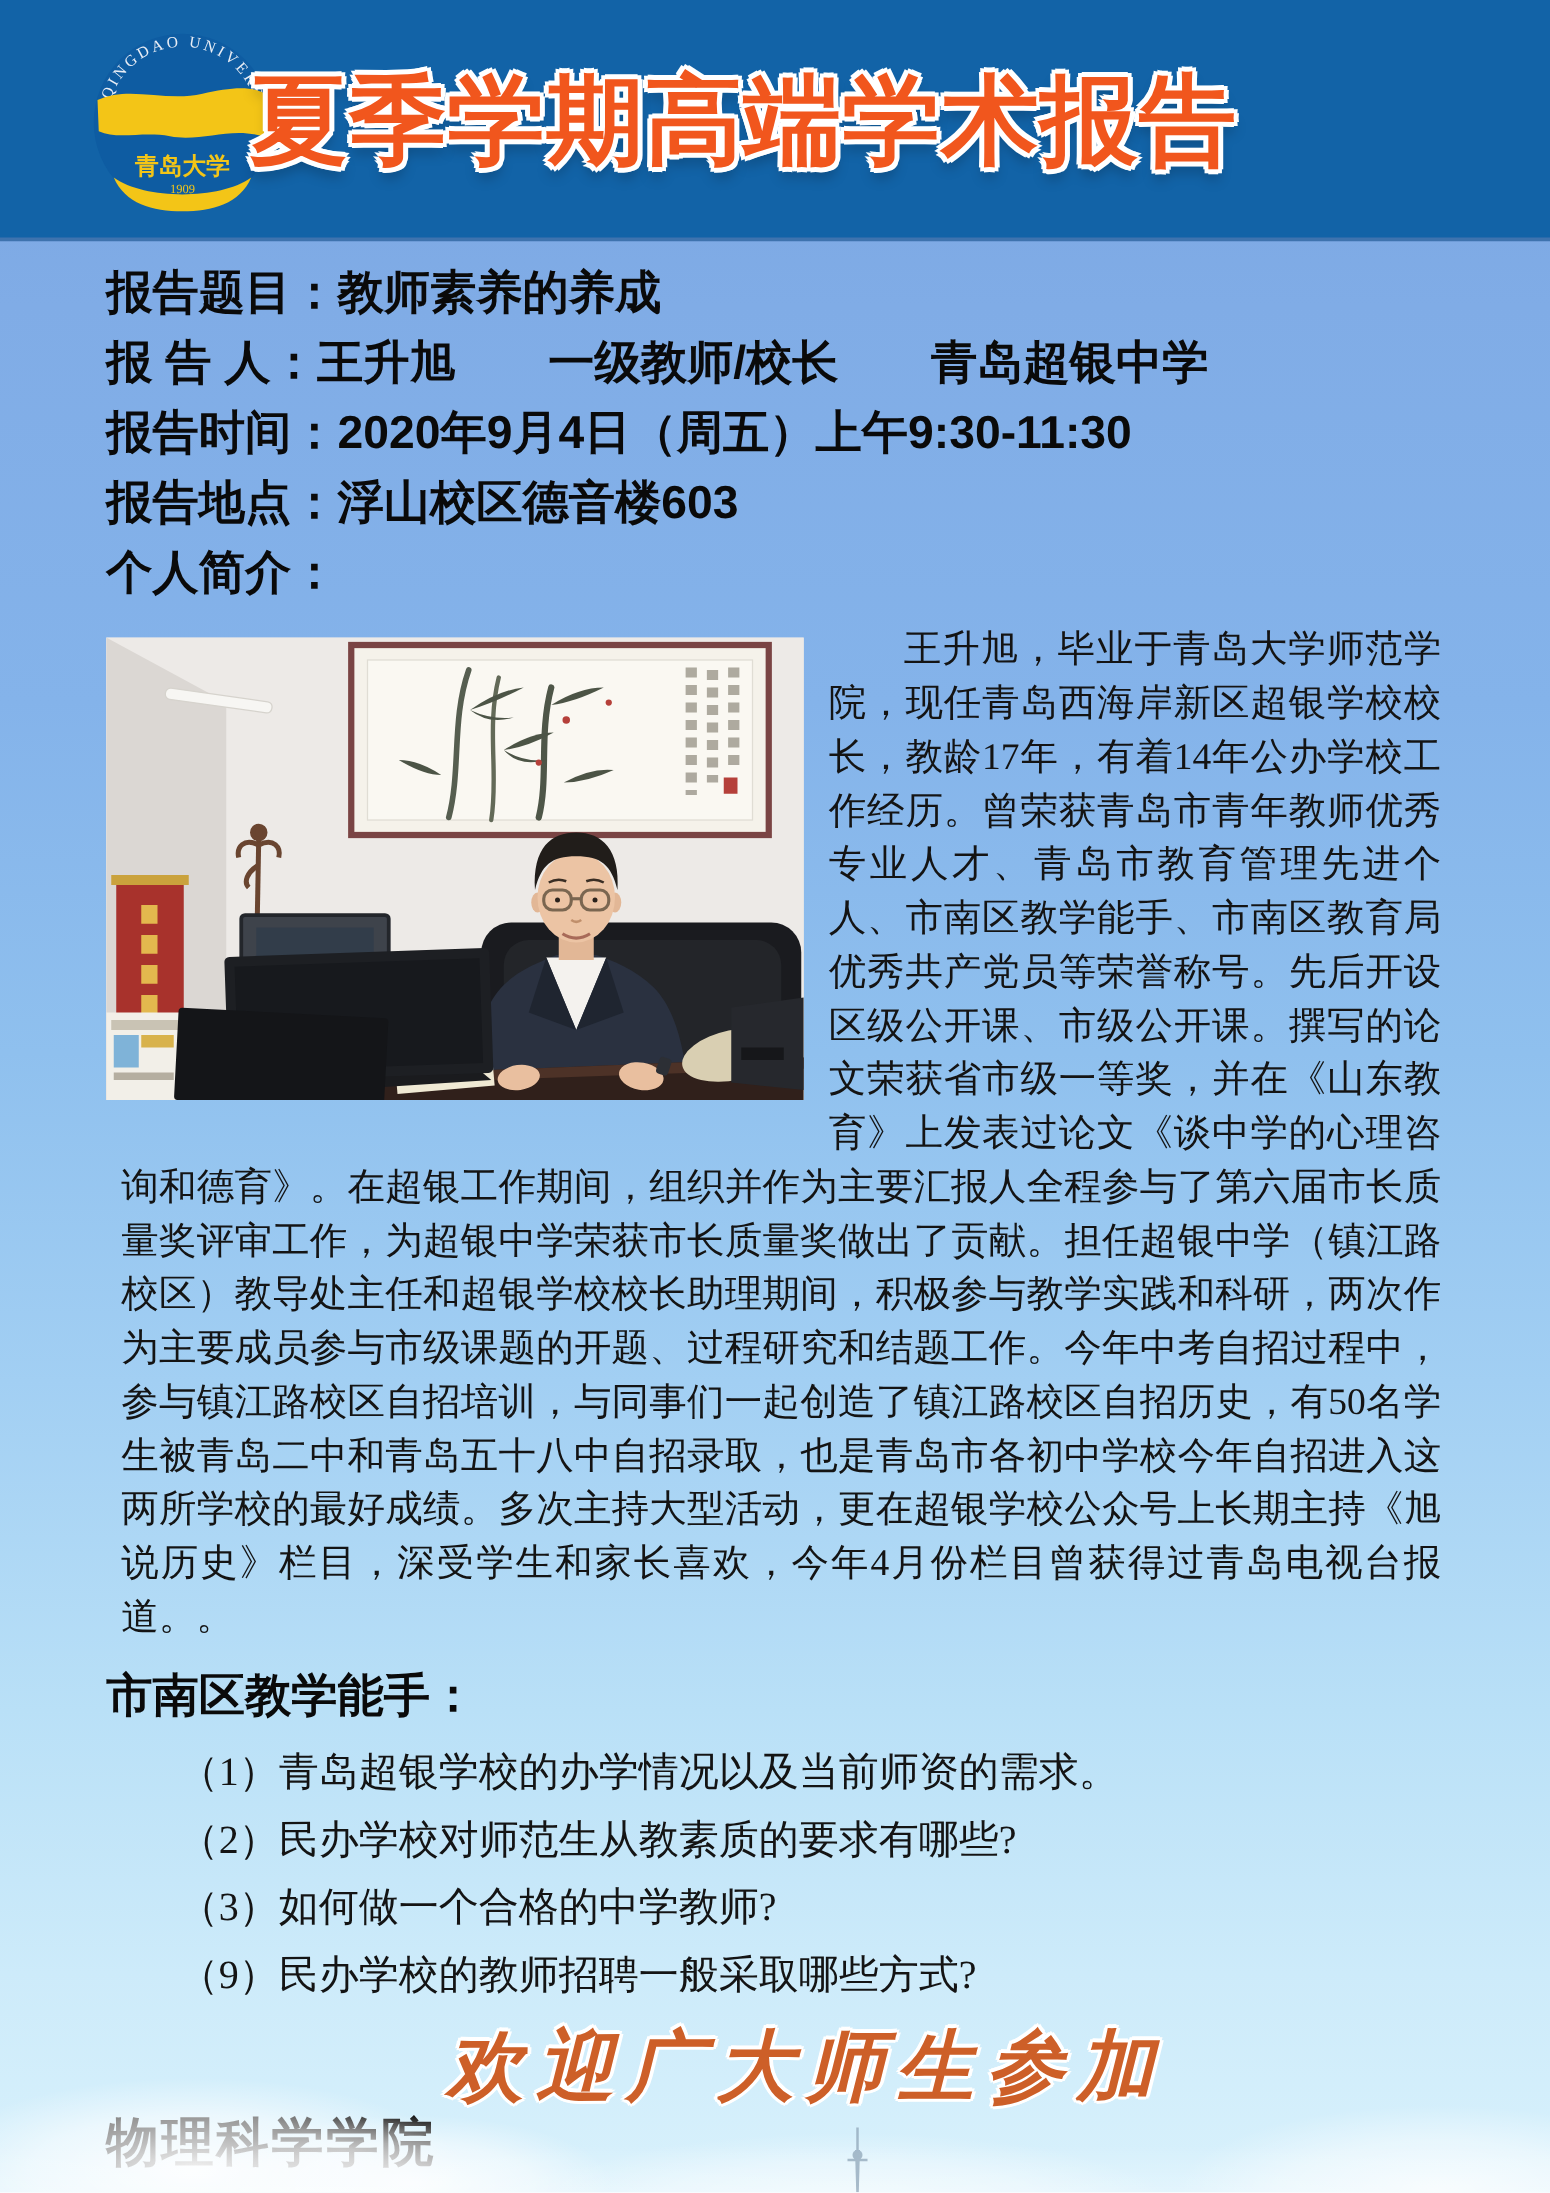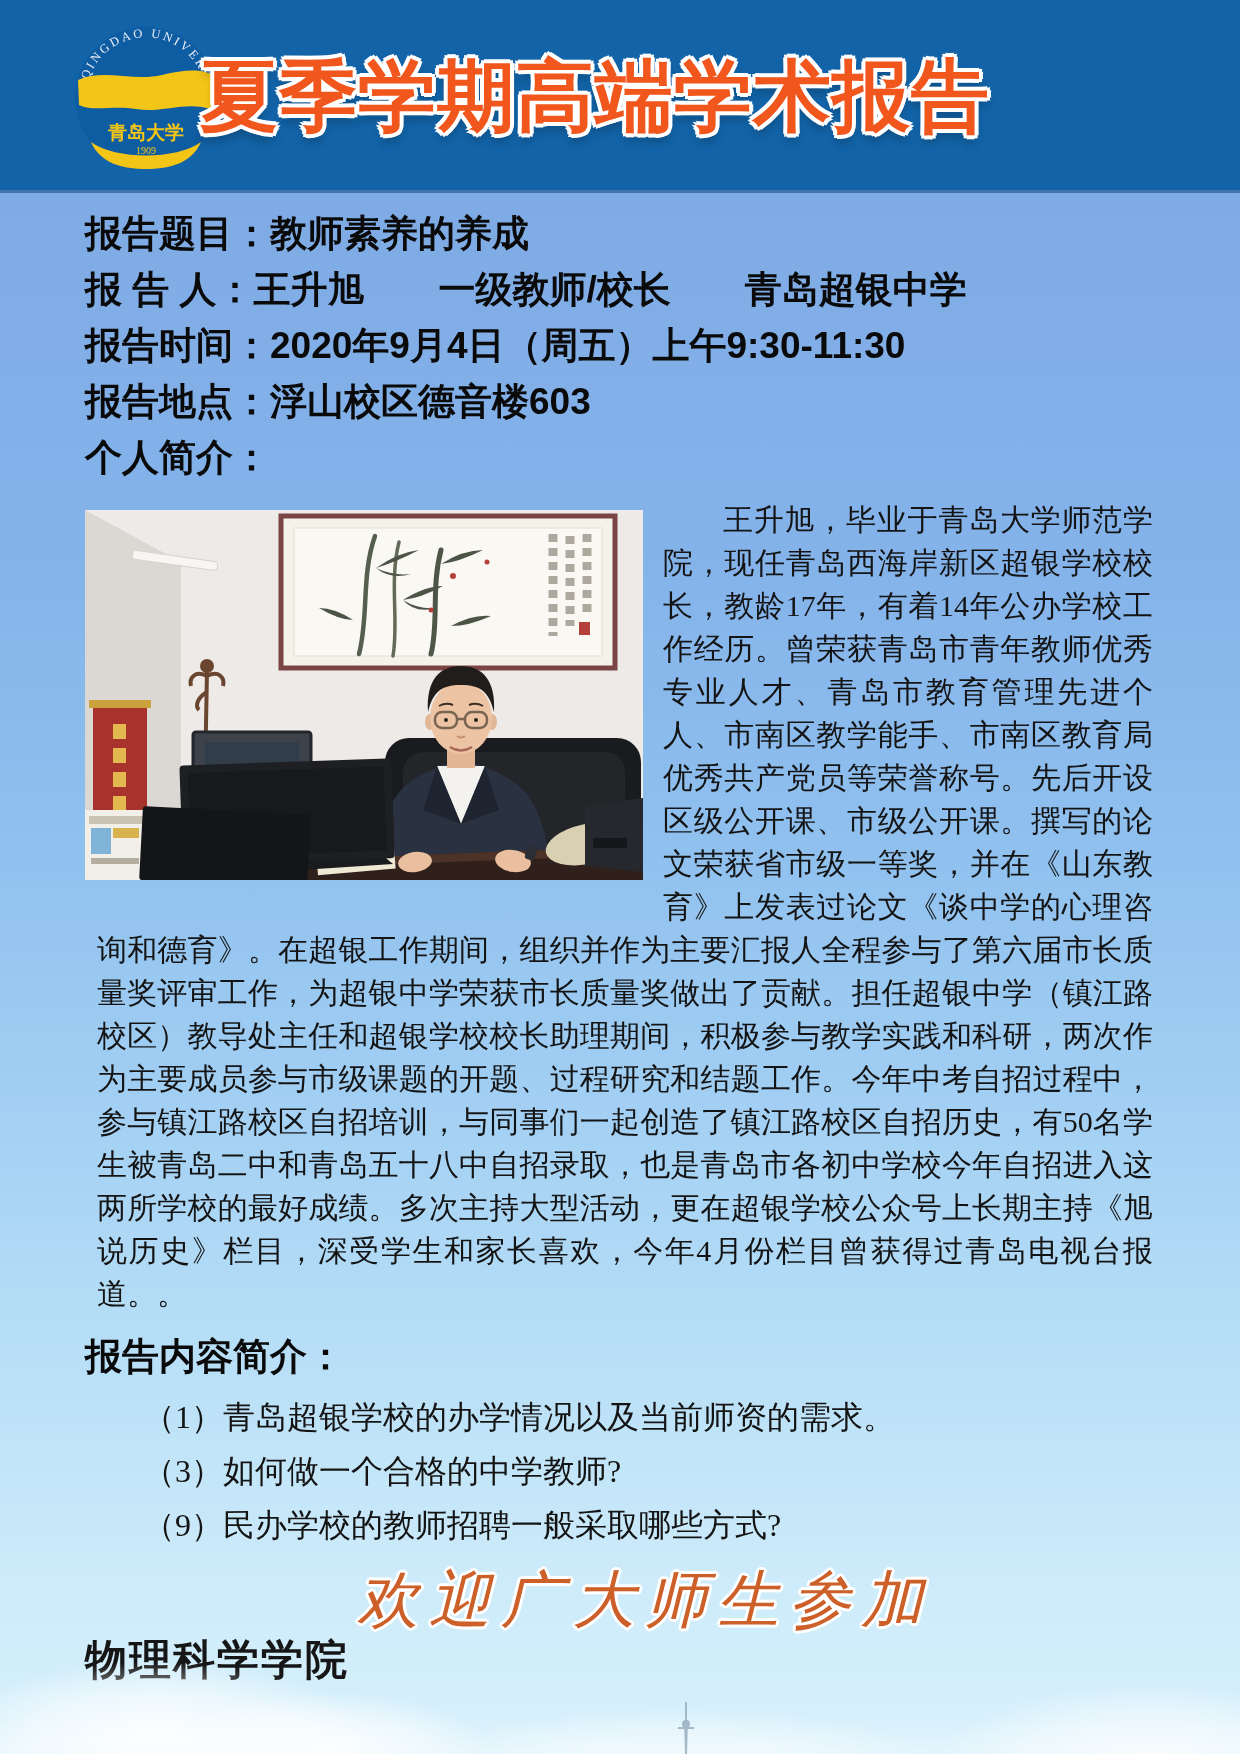--- a/index.html
+++ b/index.html
@@ -20,21 +20,21 @@
   .detail{font-size:37px;line-height:56px;font-weight:bold;color:#0a0a0a;white-space:nowrap;}
   .bio{margin-top:10px;}
   .photo{float:left;width:558px;height:370px;margin:12px 20px 16px 0;background:#edeae7;}
   .photo svg{display:block;width:100%;height:100%;}
   .bio-text{margin:12px;font-family:"Liberation Serif",serif;font-size:30px;line-height:43px;
     color:#141414;text-align:justify;text-indent:60px;}
   .section-heading{clear:both;margin:16px 0 0 0;font-size:37px;line-height:52px;font-weight:bold;color:#0a0a0a;}
   .topics{margin:12px 0 0 0;padding:0 0 0 58px;list-style:none;}
   .topics li{font-family:"Liberation Serif",serif;font-size:32px;line-height:44px;margin-bottom:10px;color:#141414;}
   .welcome{margin-top:18px;padding-left:40px;text-align:center;
-    font-family:"Liberation Serif",serif;font-weight:normal;font-style:italic;
+    font-family:"Liberation Serif",serif;font-weight:bold;font-style:italic;
     font-size:62px;line-height:70px;letter-spacing:10px;color:#cd5f28;
     text-shadow:-3px 0 0 #fff,3px 0 0 #fff,0 -3px 0 #fff,0 3px 0 #fff,
       -2px -2px 0 #fff,2px 2px 0 #fff,-2px 2px 0 #fff,2px -2px 0 #fff;}
   .organizer{margin-top:2px;padding-right:72px;text-align:left;
     font-size:42px;line-height:46px;font-weight:600;color:#161616;letter-spacing:2px;}
   
   .cloud{position:absolute;pointer-events:none;
     background:radial-gradient(closest-side,rgba(255,255,255,.95) 0%,rgba(255,255,255,.55) 60%,rgba(255,255,255,0) 100%);}
   .c1{left:-60px;top:1662px;width:430px;height:150px;}
   .c2{left:170px;top:1692px;width:320px;height:110px;opacity:.9;}
@@ -208,24 +208,25 @@
 
           <g>
             <polygon points="500,296 558,288 558,362 500,356" fill="#26282d"></polygon>
             <rect x="508" y="328" width="34" height="10" fill="#16171a"></rect>
           </g>
         </svg>
       </div>
       <p class="bio-text">王升旭，毕业于青岛大学师范学院，现任青岛西海岸新区超银学校校长，教龄17年，有着14年公办学校工作经历。曾荣获青岛市青年教师优秀专业人才、青岛市教育管理先进个人、市南区教学能手、市南区教育局优秀共产党员等荣誉称号。先后开设区级公开课、市级公开课。撰写的论文荣获省市级一等奖，并在《山东教育》上发表过论文《谈中学的心理咨询和德育》。在超银工作期间，组织并作为主要汇报人全程参与了第六届市长质量奖评审工作，为超银中学荣获市长质量奖做出了贡献。担任超银中学（镇江路校区）教导处主任和超银学校校长助理期间，积极参与教学实践和科研，两次作为主要成员参与市级课题的开题、过程研究和结题工作。今年中考自招过程中，参与镇江路校区自招培训，与同事们一起创造了镇江路校区自招历史，有50名学生被青岛二中和青岛五十八中自招录取，也是青岛市各初中学校今年自招进入这两所学校的最好成绩。多次主持大型活动，更在超银学校公众号上长期主持《旭说历史》栏目，深受学生和家长喜欢，今年4月份栏目曾获得过青岛电视台报道。。</p>
     </section>
 
-    <h2 class="section-heading">报告内容简介：</h2>
+    <h2 class="section-heading">市南区教学能手：</h2>
 
     <ol class="topics">
       <li>（1）青岛超银学校的办学情况以及当前师资的需求。</li>
+      <li>（2）民办学校对师范生从教素质的要求有哪些?</li>
       <li>（3）如何做一个合格的中学教师?</li>
       <li>（9）民办学校的教师招聘一般采取哪些方式?</li>
     </ol>
 
     <div class="welcome">欢迎广大师生参加</div>
     <div class="organizer">物理科学学院</div>
   </main>
 
   <div class="cloud c1"></div>
   <div class="cloud c2"></div>

